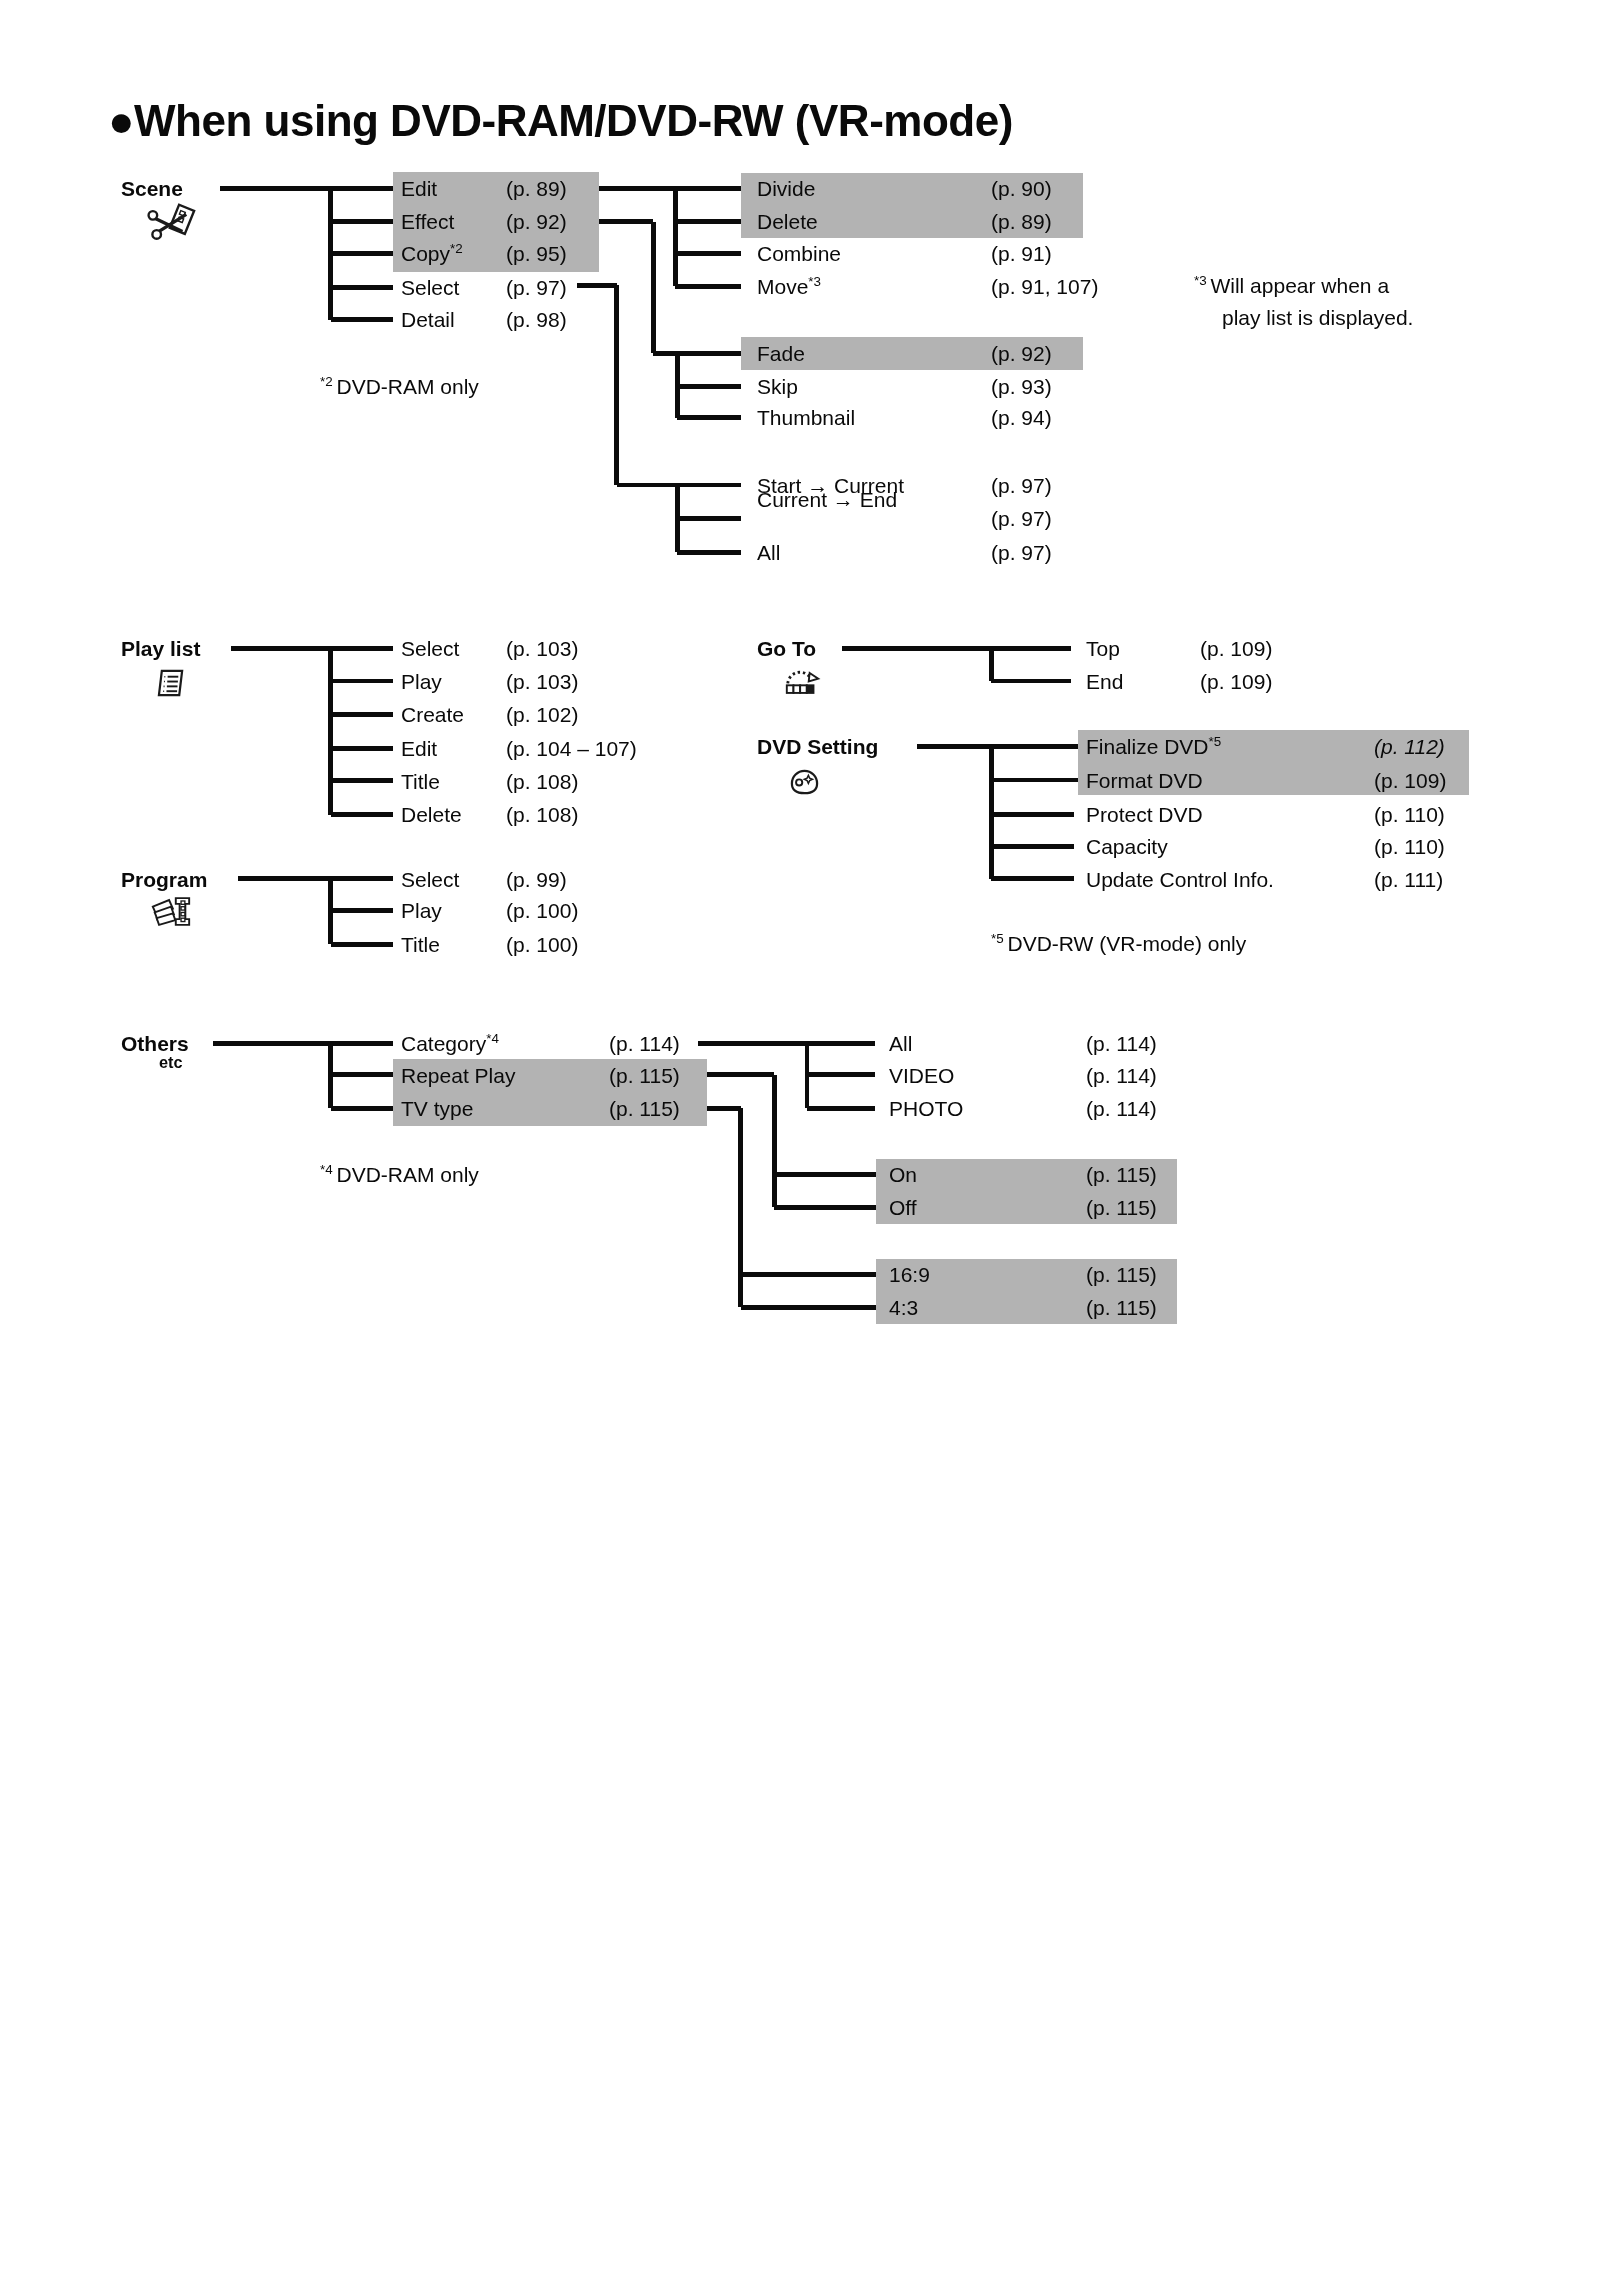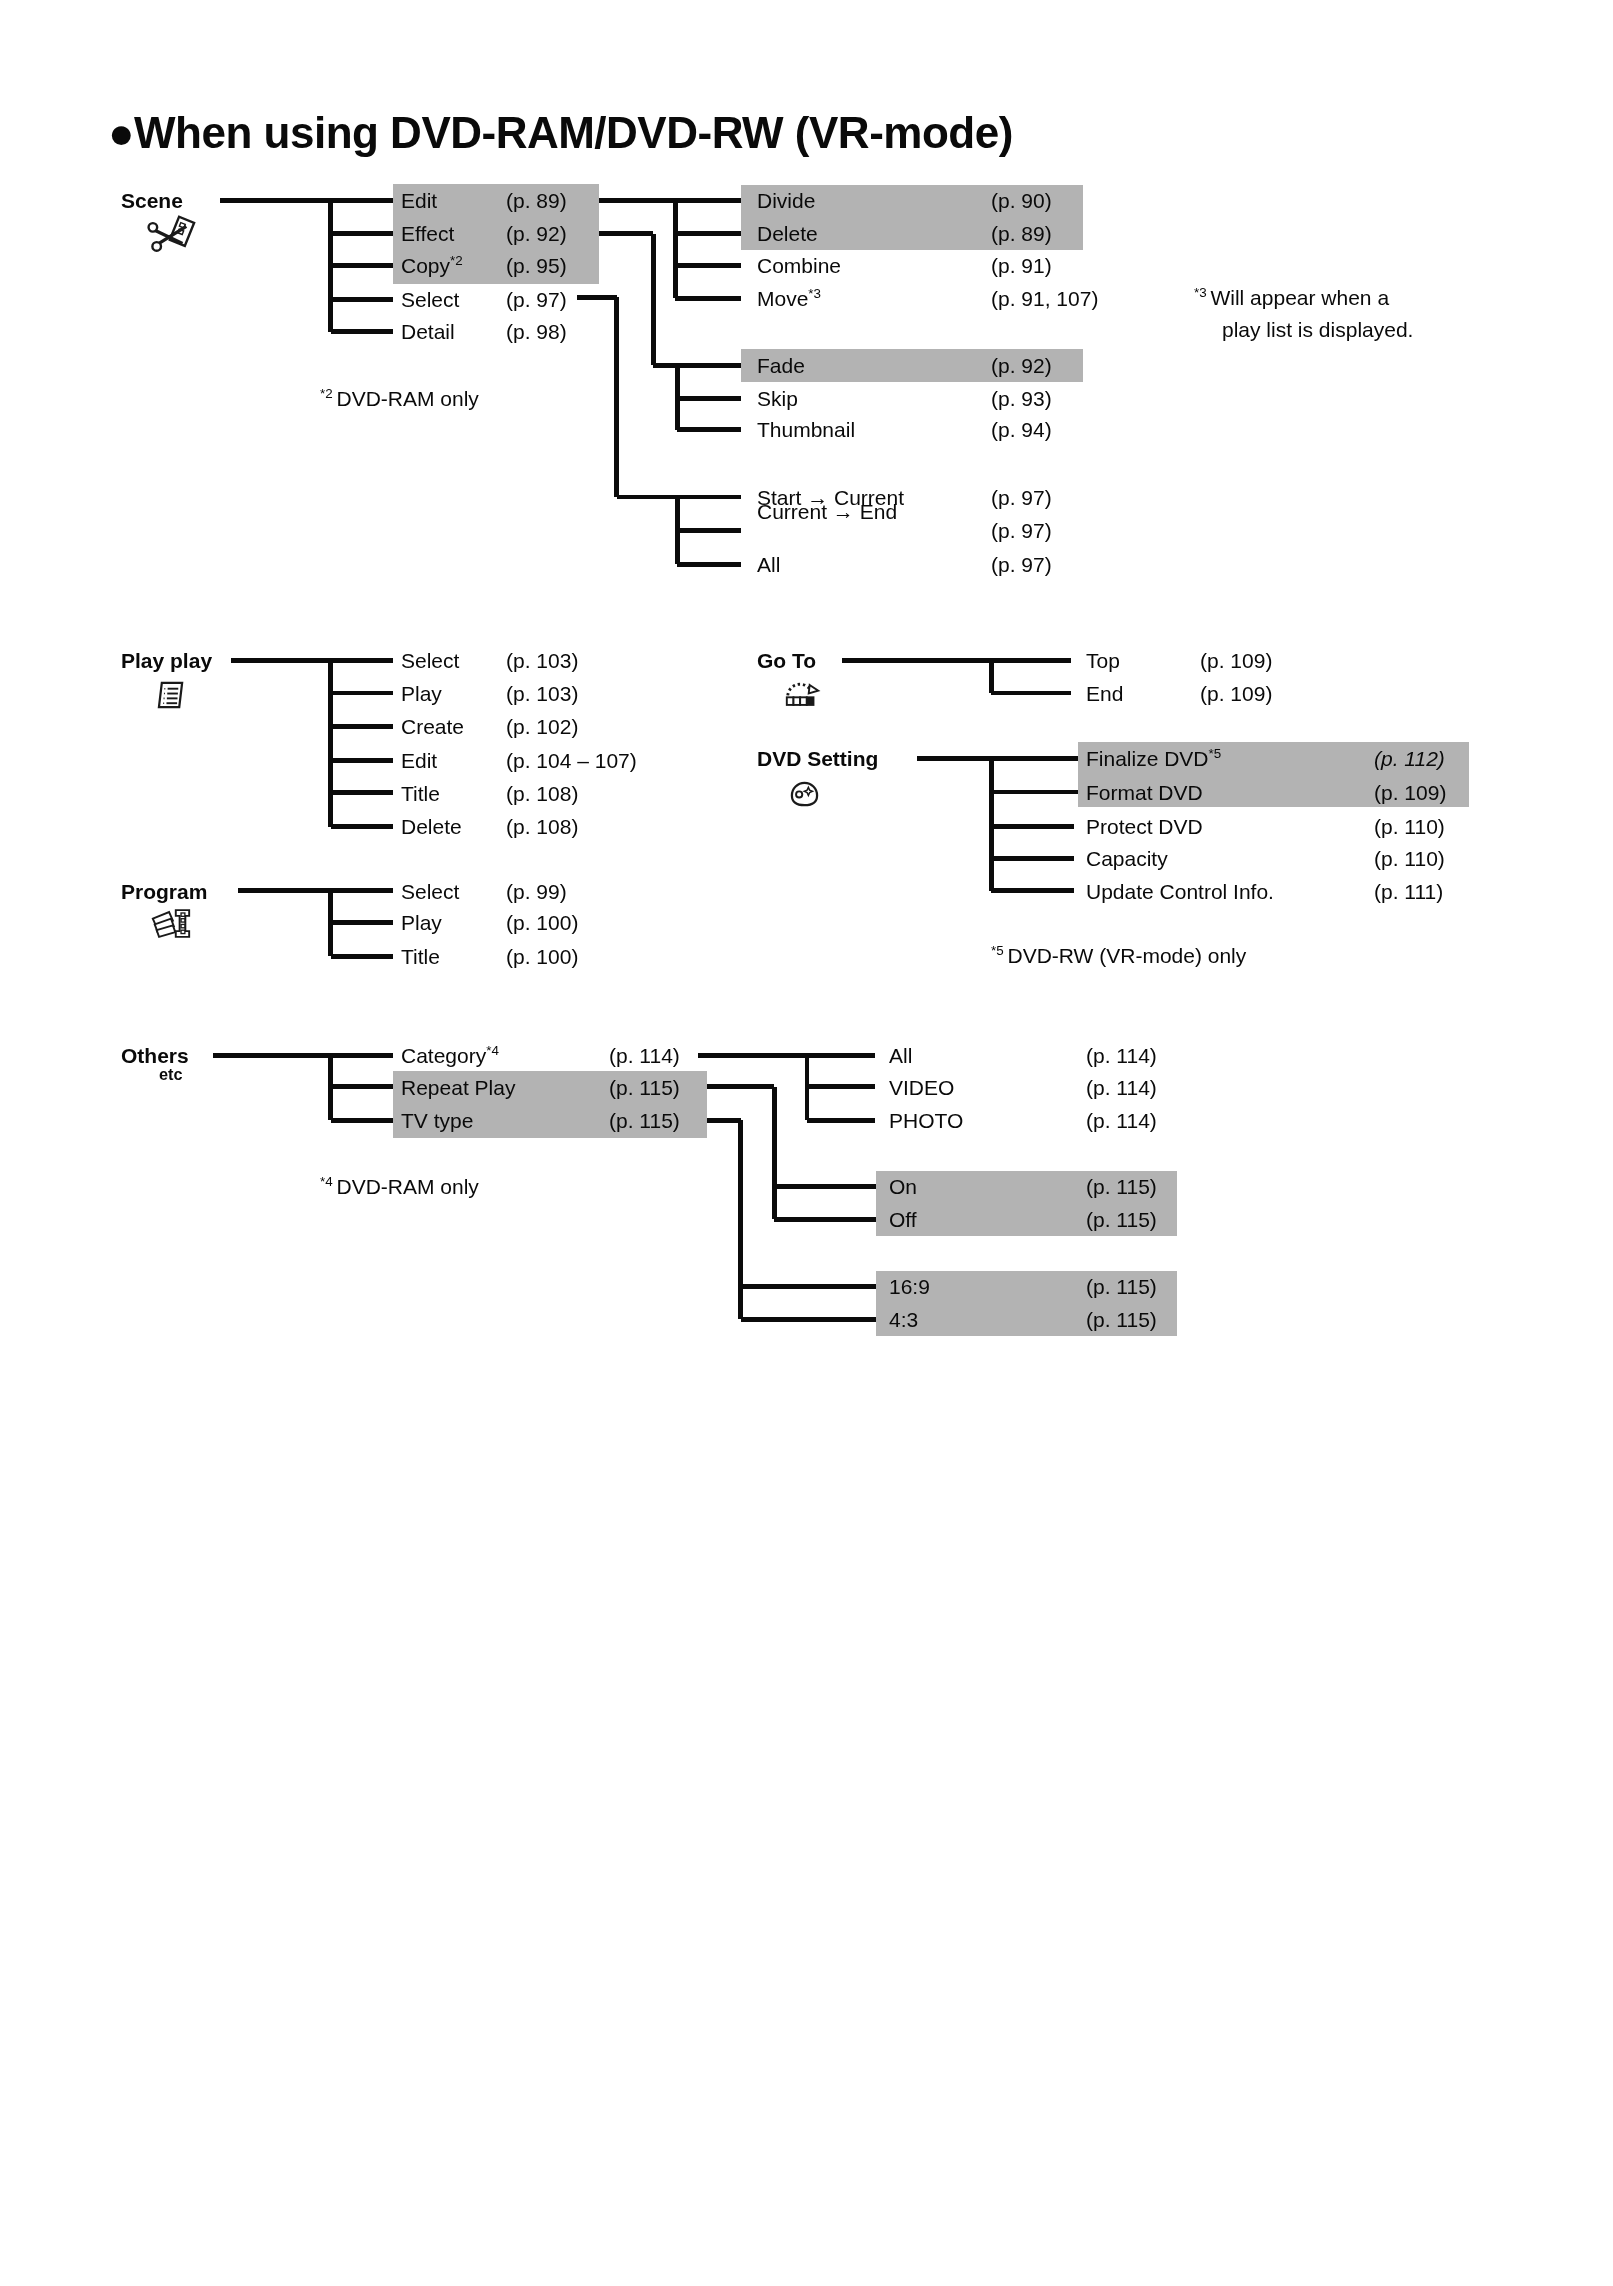--- a/index.html
+++ b/index.html
@@ -1,17 +1,17 @@
 <!DOCTYPE html>
 <html><head>
 <meta charset="utf-8">
 <style>
   html,body{margin:0;padding:0;background:#fff;}
   .sheet{position:relative;width:1614px;height:1732px;background:#ffffff;overflow:hidden;
-         font-family:"Liberation Sans","DejaVu Sans",sans-serif;color:#0a0a0a;margin-top:12px;}
+         font-family:"Liberation Sans","DejaVu Sans",sans-serif;color:#0a0a0a;}
   .title{position:absolute;font-size:44px;font-weight:bold;letter-spacing:-0.5px;white-space:nowrap;}
   .t{position:absolute;font-size:21px;line-height:27px;white-space:nowrap;}
   .b{font-weight:bold;}
   .t sup{font-size:13.4px;line-height:9.6px;}
   .note sup{font-size:13.4px;}
   .note .nt{margin-left:3.8px;}
   .hbox{position:absolute;}
   .etc{position:absolute;font-size:16.3px;font-weight:bold;}
   .icon{position:absolute;}
   svg.tree{position:absolute;left:0;top:0;}
@@ -154,21 +154,21 @@
   <div class="t" style="left:991px;top:472px;">(p. 97)</div>
   <div class="t" style="left:757px;top:486px;"><span>Current → End</span></div>
   <div class="t" style="left:991px;top:505px;">(p. 97)</div>
   <div class="t" style="left:757px;top:539px;"><span>All</span></div>
   <div class="t" style="left:991px;top:539px;">(p. 97)</div>
 
   <div class="t note" style="left:320px;top:373px;"><sup>*2</sup><span class="nt">DVD-RAM only</span></div>
   <div class="t note" style="left:1194px;top:272px;"><sup>*3</sup><span class="nt">Will appear when a</span></div>
   <div class="t note" style="left:1222px;top:304px;"><span>play list is displayed.</span></div>
 
-  <div class="t b" style="left:121px;top:635px;">Play play</div>
+  <div class="t b" style="left:121px;top:635px;">Play list</div>
   <div class="icon" style="left:157px;top:668px;">
     <svg width="29" height="29" viewBox="0 0 30 30" fill="white" stroke="#1a1a1a">
       <path d="M5,3 h21 l-3,25 h-21 z" stroke-width="2.3"></path>
       <g stroke-width="2">
         <line x1="11" y1="9" x2="22" y2="9"></line>
           <line x1="10.6" y1="14" x2="21.6" y2="14"></line>
         <line x1="10.2" y1="19" x2="21.2" y2="19"></line>
           <line x1="9.8" y1="24" x2="20.8" y2="24"></line>
       </g>
       <g stroke-width="1.6">

